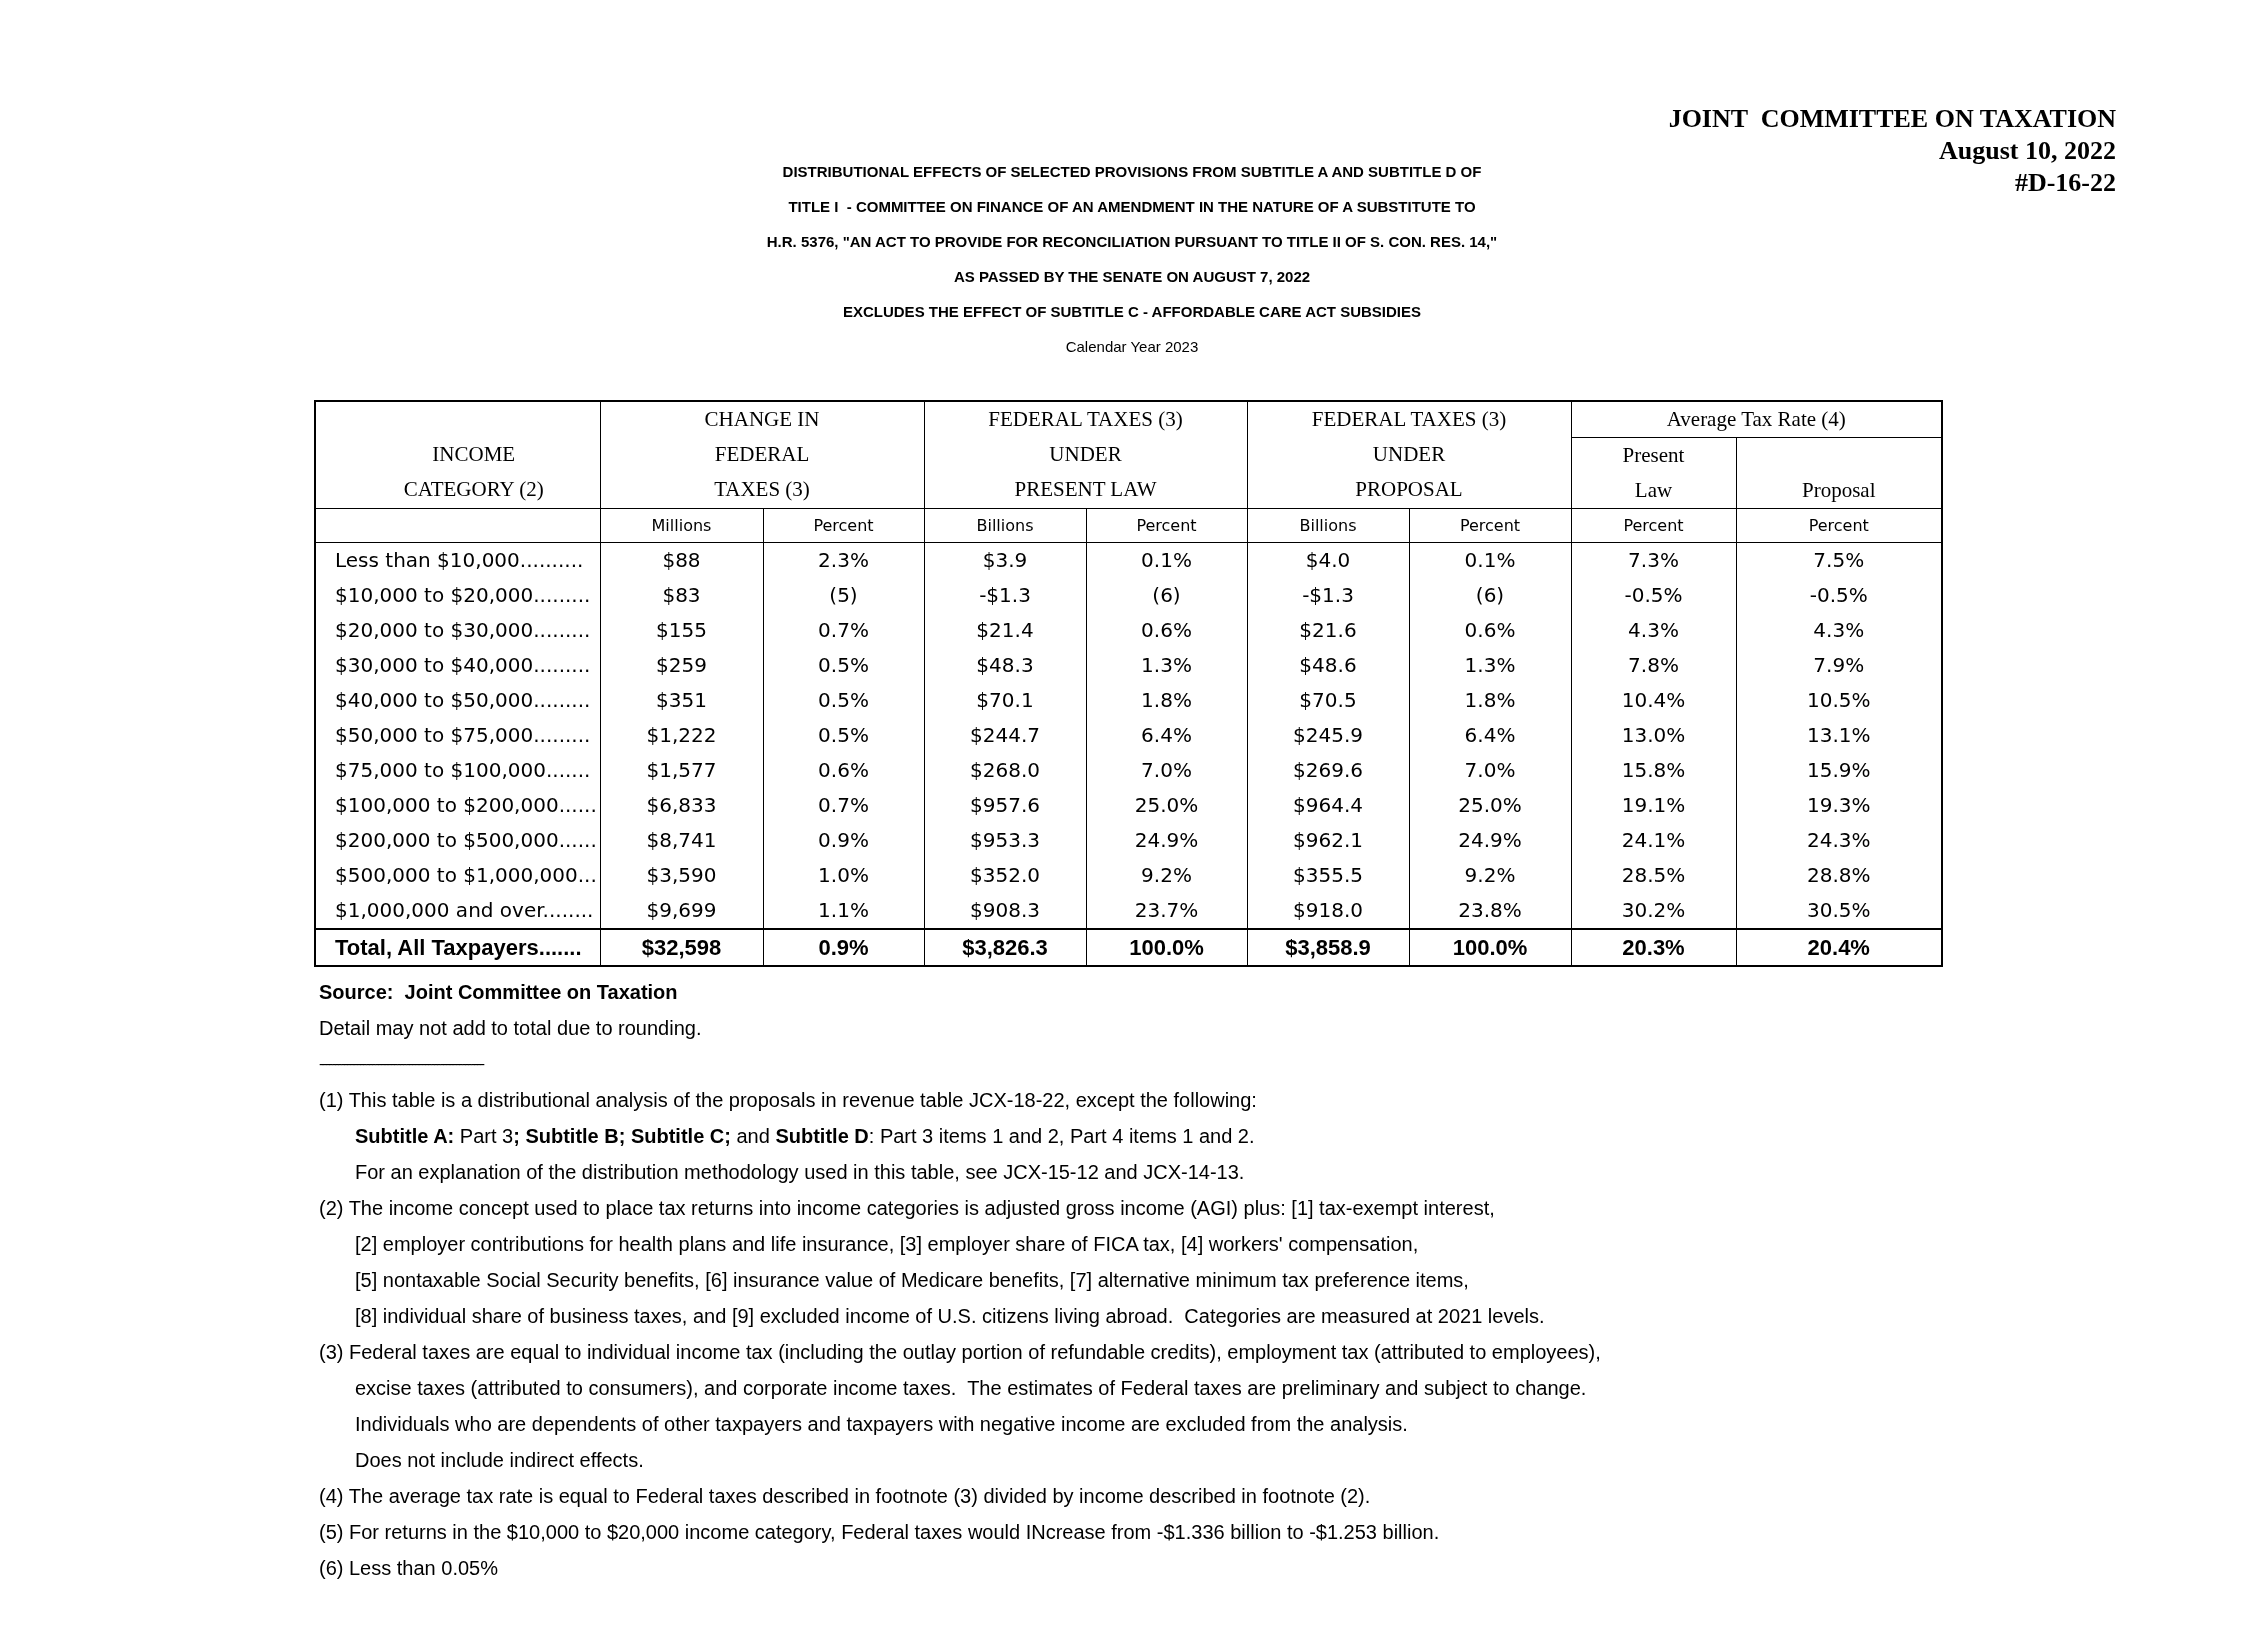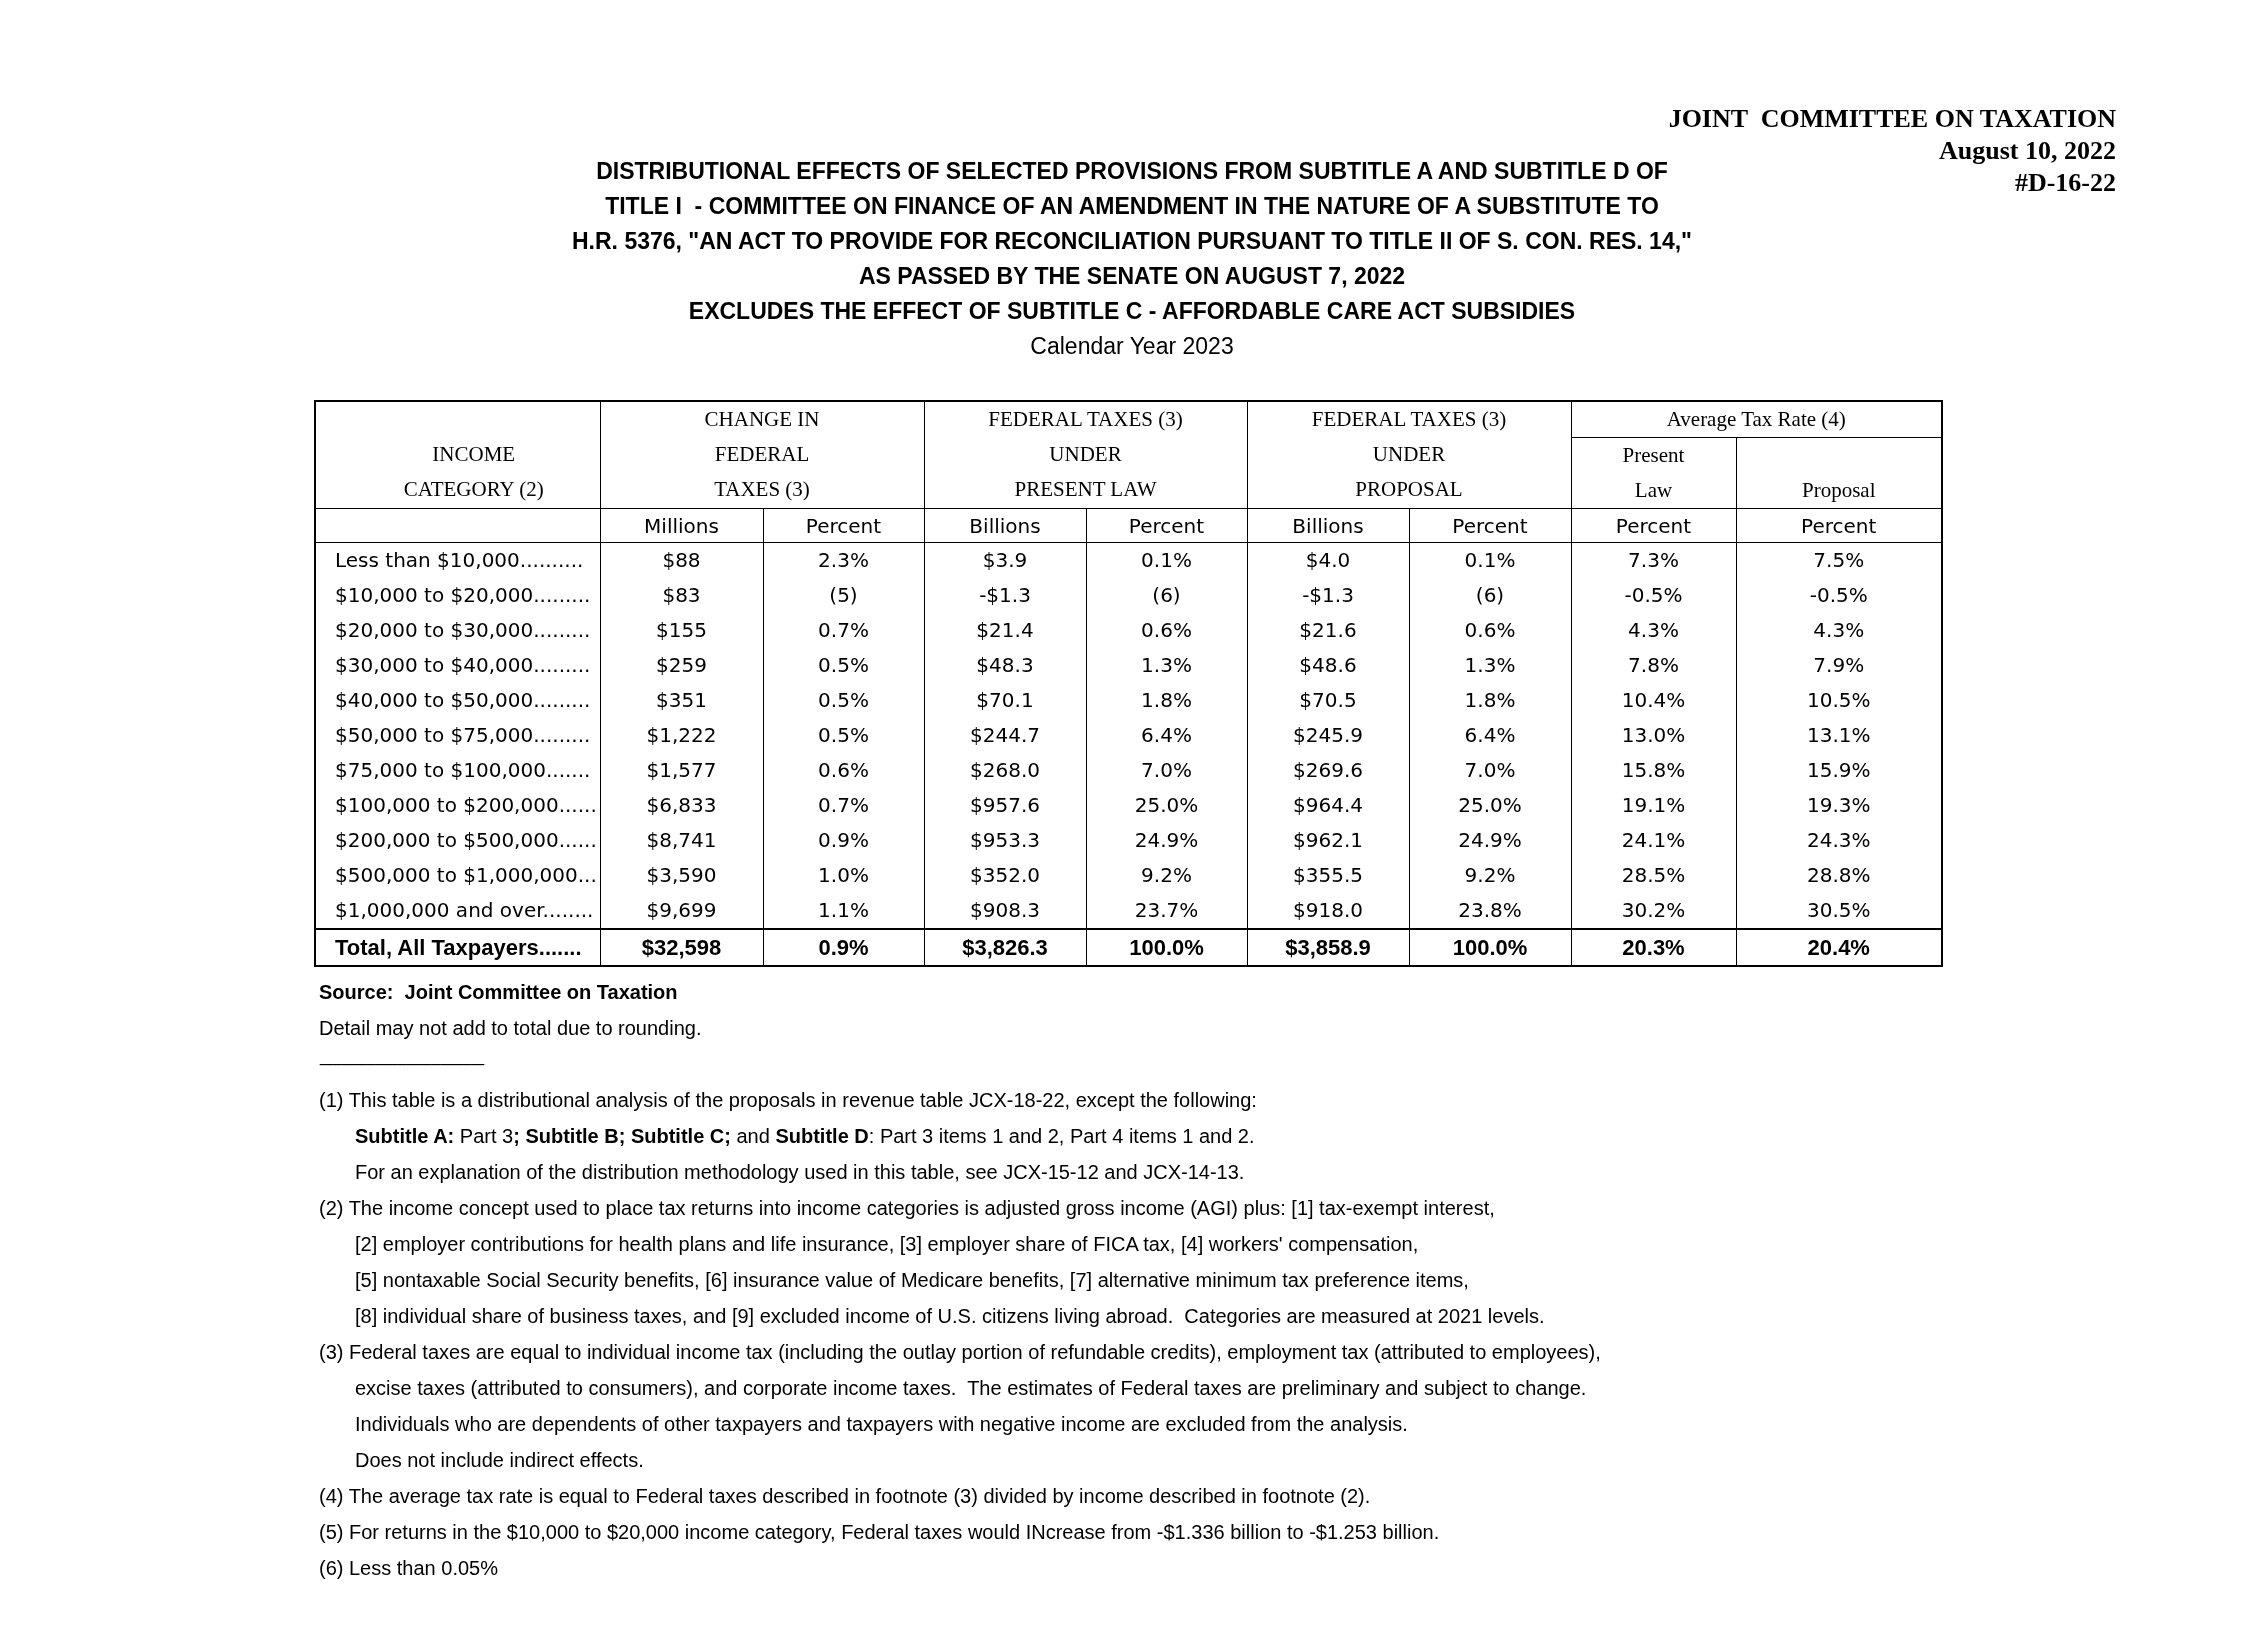--- a/index.html
+++ b/index.html
@@ -1,28 +1,28 @@
 <!DOCTYPE html>
 <html style="font-size:15px"><head>
 <meta charset="utf-8">
 <style>
   html, body { margin: 0; padding: 0; background: #ffffff; }
   body { width: 2256px; height: 1651px; position: relative; overflow: hidden; color: #000; font-family: "Liberation Sans", sans-serif; }
 
   .org-block { position: absolute; right: 140px; top: 55px; text-align: right; font-family: "Liberation Serif", serif; font-weight: bold; font-size: 26px; line-height: 32px; margin-top: 48px; }
   .org-block div { white-space: pre; }
 
-  .title-block { position: absolute; left: 314px; width: 1636px; top: 154px; text-align: center; font-size: 23px; line-height: 35px; }
+  .title-block { position: absolute; left: 314px; width: 1636px; top: 154px; text-align: center; font-size: 15px; line-height: 35px; }
   .title-block .bold { font-weight: bold; }
   .title-block div { white-space: pre; }
 
   table.dist { position: absolute; left: 314px; top: 400px; border-collapse: collapse; table-layout: fixed; width: 1626px; font-size: 22px; }
   table.dist td, table.dist th { border: 1.9px solid #000; padding: 0; text-align: center; height: 33px; overflow: hidden; white-space: nowrap; font-weight: normal; }
   table.dist .grp { font-family: Liberation Serif, serif; font-size: 21px; line-height: 35px; vertical-align: top; }
-  table.dist .unit td { font-family: "DejaVu Sans", sans-serif; font-size: 20px; }
+  table.dist .unit td { font-family: "DejaVu Sans", sans-serif; font-size: 16px; }
   table.dist tbody td { border-top: none; border-bottom: none; height: 35px; line-height: 35px; font-family: "DejaVu Sans", sans-serif; font-size: 20px; }
   table.dist tbody td.label { text-align: left; padding-left: 19px; overflow: hidden; }
   table.dist tbody tr:first-child td { border-top: 1.9px solid #000; }
   table.dist tr.total td { border-top: 2.9px solid #000; border-bottom: 2.9px solid #000; font-weight: bold; font-family: "Liberation Sans", sans-serif; font-size: 22px; }
   table.dist tr.total td.label { font-family: "Liberation Sans", sans-serif; }
   .thick-outer { border: 2.9px solid #000 !important; }
 
   .notes { position: absolute; left: 319px; top: 974px; font-size: 20px; line-height: 36px; width: 1617px; }
   .notes .line { white-space: pre; }
   .notes .indent { padding-left: 36px; }

